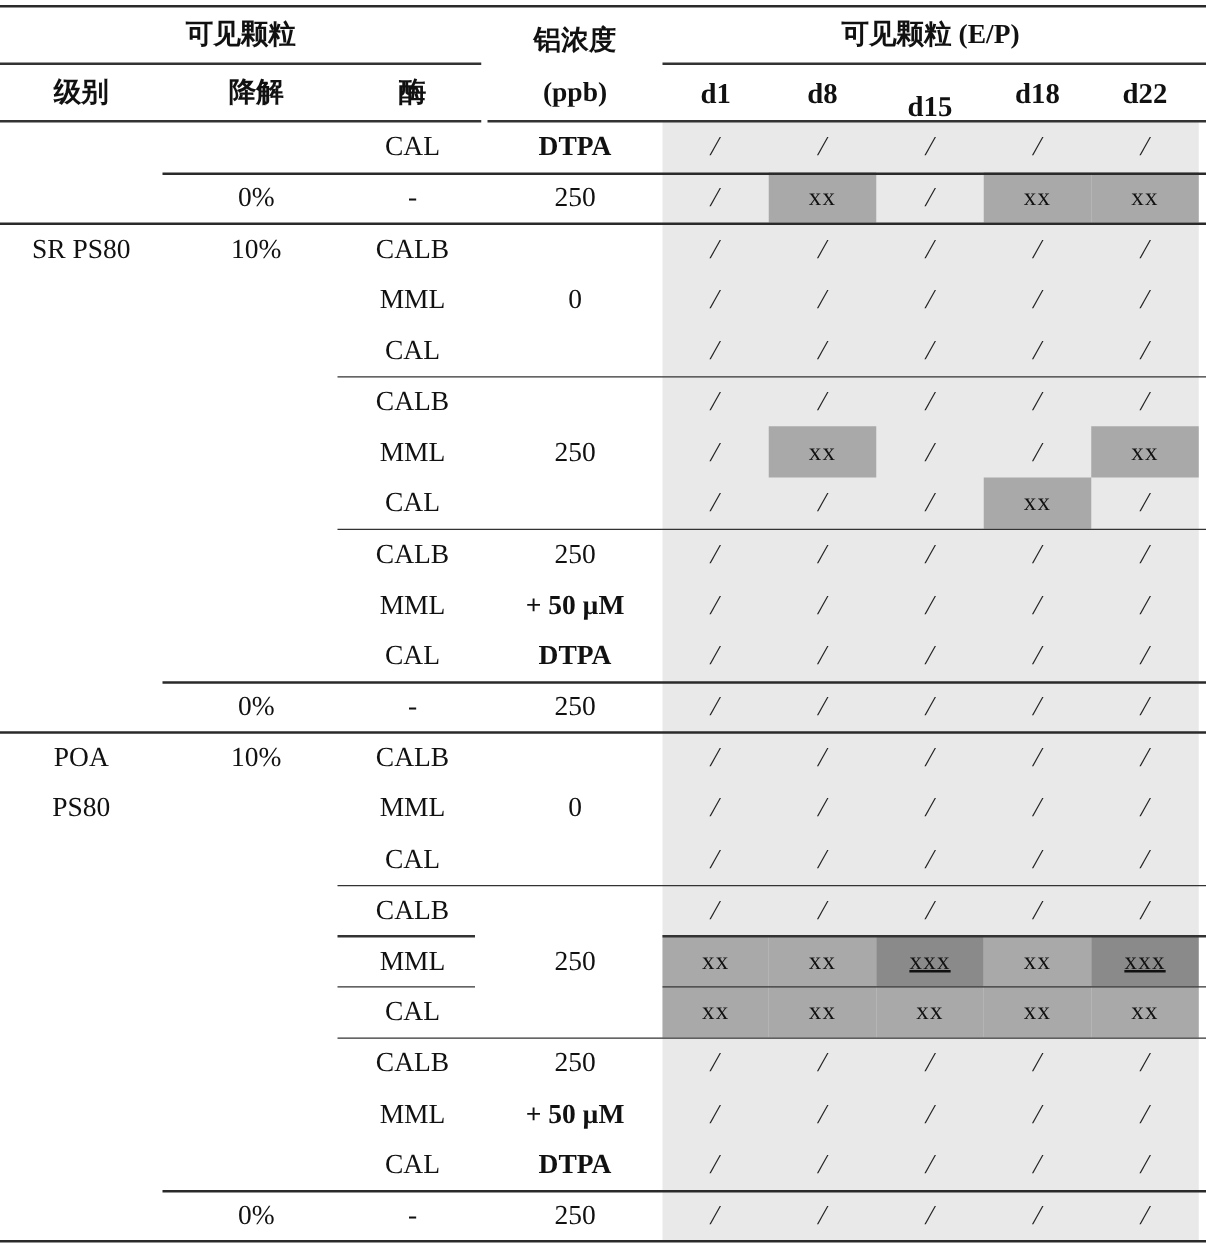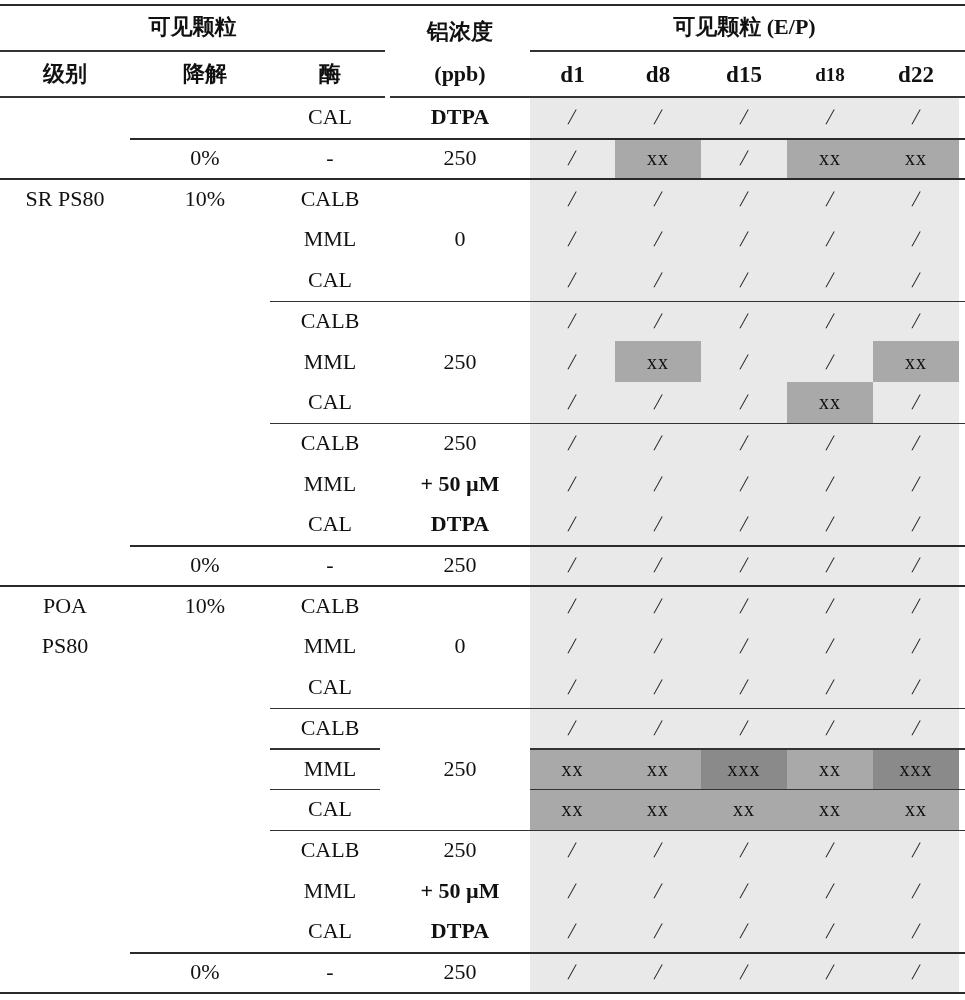--- a/index.html
+++ b/index.html
@@ -6,43 +6,43 @@
   body { width:965px; height:1000px; position:relative; overflow:hidden;
          font-family:"Liberation Serif", "DejaVu Serif", serif; color:#111; }
   .hline { position:absolute; height:2px; background:#2a2a2a; }
   .hline.thin { height:1.5px; background:#333; }
   .cell { position:absolute; display:flex; align-items:center; justify-content:center;
           font-size:22px; line-height:1; box-sizing:border-box; }
   .hdr { font-weight:bold; font-size:22px; }
   .bold { font-weight:bold; }
   .gray-bg { position:absolute; background:#e9e9e9; }
   .shade-mid { background:#a9a9a9; }
-  .shade-dark { background:#8a8a8a; }
+  .shade-dark { background:#8a8a8a;text-decoration:underline; }
   .slash { font-size:22px; color:#222; transform:skewX(-12deg); }
   .xx { font-size:20px; letter-spacing:1px; }
 </style>
 </head>
 <body>
 
 <div id="table">
     <div class="gray-bg" style="left: 530px; top: 97px; width: 429px; height: 895.4px;"></div>
     <div class="hline" style="left: 0px; width: 965px; top: 4px;"></div>
     <div class="cell hdr" style="left: 0px; width: 385px; top: 4px; height: 46px;">可见颗粒</div>
     <div class="cell hdr" style="left: 390px; width: 140px; top: 12px; height: 40px;">铝浓度</div>
     <div class="cell hdr" style="left: 530px; width: 429px; top: 4px; height: 46px;">可见颗粒 (E/P)</div>
     <div class="hline thin" style="left: 0px; width: 385px; top: 50px;"></div>
     <div class="hline thin" style="left: 530px; width: 435px; top: 50px;"></div>
     <div class="cell hdr" style="left: 0px; width: 130px; top: 52px; height: 44px;">级别</div>
     <div class="cell hdr" style="left: 140px; width: 130px; top: 52px; height: 44px;">降解</div>
     <div class="cell hdr" style="left: 270px; width: 120px; top: 52px; height: 44px;">酶</div>
     <div class="cell hdr" style="left: 390px; width: 140px; top: 52px; height: 44px;">(ppb)</div>
     <div class="cell hdr" style="left: 530px; width: 85px; top: 52px; height: 44px; font-size: 23px;">d1</div>
     <div class="cell hdr" style="left: 615px; width: 86px; top: 52px; height: 44px; font-size: 23px;">d8</div>
-    <div class="cell hdr" style="left: 701px; width: 86px; top: 52px; height: 44px; font-size: 23px;">d15</div>
-    <div class="cell hdr" style="left: 787px; width: 86px; top: 52px; height: 44px; font-size: 19px;">d18</div>
+    <div class="cell hdr" style="left: 701px; width: 86px; top: 63px; height: 44px; font-size: 23px;">d15</div>
+    <div class="cell hdr" style="left: 787px; width: 86px; top: 52px; height: 44px; font-size: 23px;">d18</div>
     <div class="cell hdr" style="left: 873px; width: 86px; top: 52px; height: 44px; font-size: 23px;">d22</div>
     <div class="hline thin" style="left: 0px; width: 385px; top: 96px;"></div>
     <div class="hline thin" style="left: 390px; width: 575px; top: 96px;"></div>
     <div class="cell" style="left: 0px; width: 130px; top: 97px; height: 40.7px;"></div>
     <div class="cell" style="left: 140px; width: 130px; top: 97px; height: 40.7px;"></div>
     <div class="cell" style="left: 270px; width: 120px; top: 97px; height: 40.7px;">CAL</div>
     <div class="cell bold" style="left: 390px; width: 140px; top: 97px; height: 40.7px;">DTPA</div>
     <div class="cell" style="left: 530px; width: 85px; top: 97px; height: 40.7px;">
       <span class="slash">/</span>
     </div>

